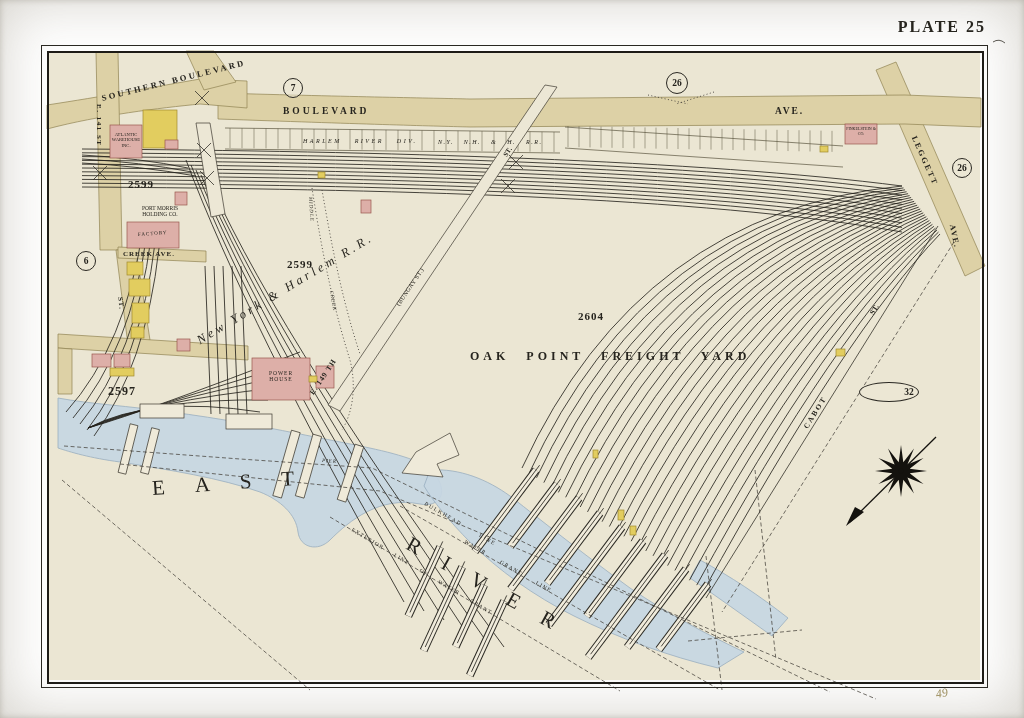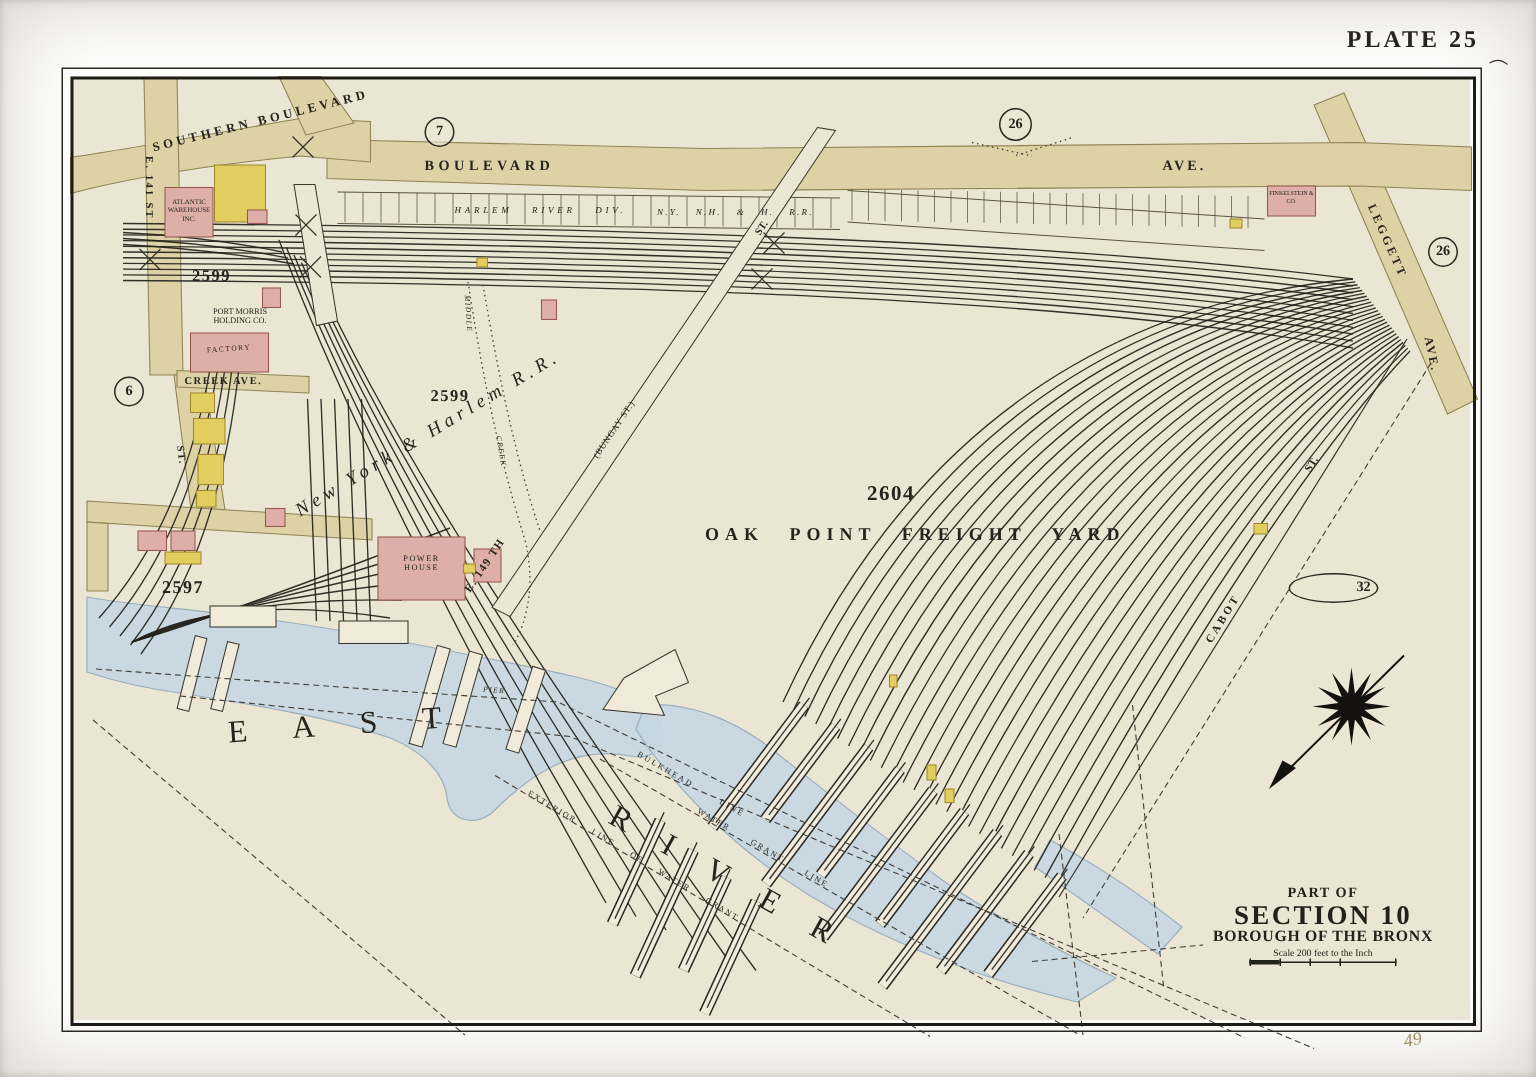--- a/index.html
+++ b/index.html
@@ -337,39 +337,25 @@
   <div class="lbl" style="left:352px;top:526px;font-size:5.5px;letter-spacing:1.2px;word-spacing:10px;transform:rotate(31deg);">EXTERIOR LINE OF WATER GRANT</div>
 
   <div class="lbl multiline" style="left:109px;top:132px;width:34px;font-size:4.6px;">ATLANTIC WAREHOUSE INC.</div>
   <div class="lbl multiline" style="left:130px;top:205px;width:60px;font-size:5.5px;">PORT MORRIS HOLDING CO.</div>
   <div class="lbl" style="left:138px;top:232px;font-size:5px;letter-spacing:1px;transform:rotate(-4deg);">FACTORY</div>
   <div class="lbl multiline" style="left:264px;top:370px;width:34px;font-size:5.5px;letter-spacing:1px;">POWER HOUSE</div>
   <div class="lbl multiline" style="left:845px;top:127px;width:32px;font-size:4px;">FINKELSTEIN &amp; CO.</div>
 
   <div class="lbl serif-b" style="left:128px;top:178px;font-size:11px;letter-spacing:1px;">2599</div>
   <div class="lbl serif-b" style="left:287px;top:258px;font-size:11px;letter-spacing:1px;">2599</div>
-  <div class="lbl serif-b" style="left:578px;top:322px;font-size:14px;letter-spacing:1px;">2604</div>
+  <div class="lbl serif-b" style="left:578px;top:310px;font-size:11px;letter-spacing:1px;">2604</div>
   <div class="lbl serif-b" style="left:108px;top:385px;font-size:12px;letter-spacing:1px;">2597</div>
 
   <div class="badge" style="left:283px;top:78px;">7</div>
   <div class="badge" style="left:666px;top:72px;width:20px;height:20px;">26</div>
   <div class="badge" style="left:952px;top:158px;">26</div>
   <div class="badge" style="left:76px;top:251px;">6</div>
   <div class="badge" style="left:859px;top:382px;padding-left:40px;">32</div>
 
-  <div class="title-block">
-    <div class="t1">PART OF</div>
-    <div class="t2">SECTION 10</div>
-    <div class="t3">BOROUGH OF THE BRONX</div>
-    <div class="t4">Scale 200 feet to the Inch</div>
-    <div class="scalebar">
-      <b></b>
-        <i style="left:0;"></i>
-        <i style="left:20px;"></i>
-        <i style="left:40px;"></i>
-        <i style="left:60px;"></i>
-        <i style="left:97px;"></i>
-    </div>
-  </div>
 
   <div class="lbl it" style="left:936px;top:688px;font-size:12px;color:#9b8d5c;transform:rotate(-10deg);">49</div>
 
 </div>
 
 </body></html>

